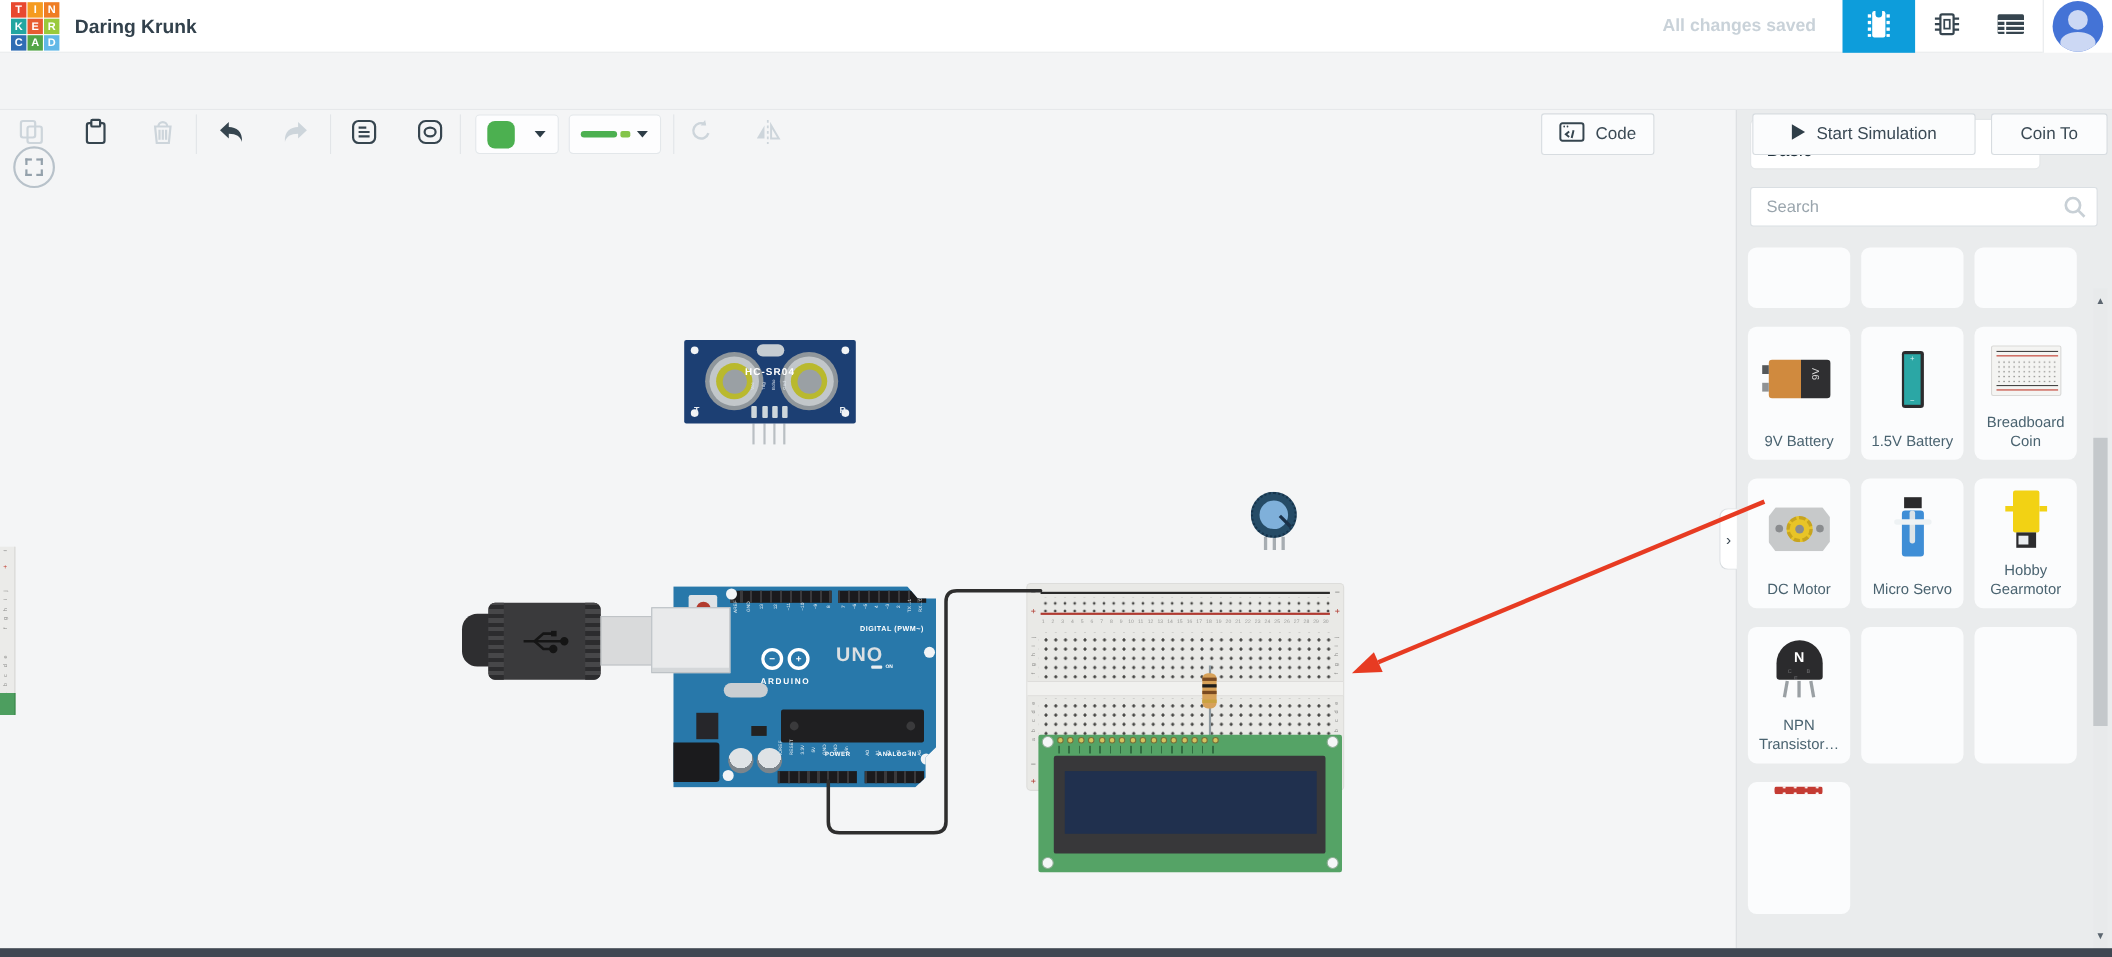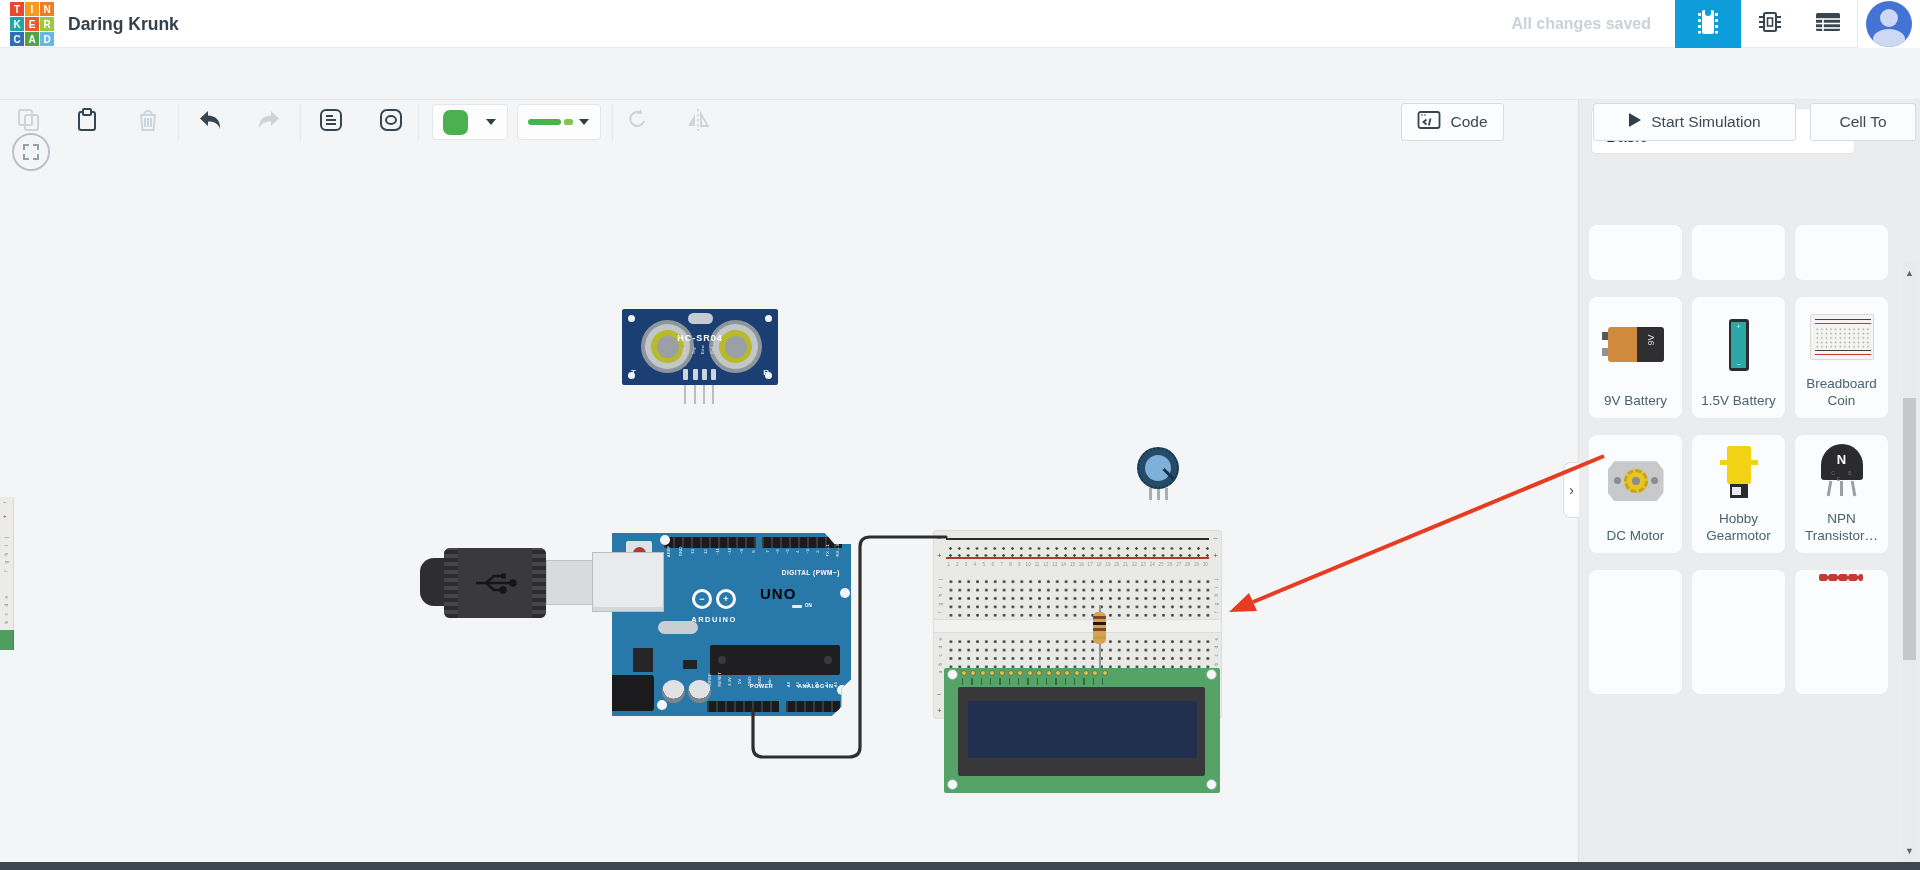--- a/index.html
+++ b/index.html
@@ -85,21 +85,21 @@
   .uno .rbtnc i{width:13px;height:13px;border-radius:50%;background:#b23b2e;}
   .uno .hstrip{position:absolute;height:11px;background:#1b1b1d;background-image:repeating-linear-gradient(90deg,#3a3a3c 0 2px,transparent 2px 9px);}
   .vlabs{position:absolute;display:flex;}
   .vlabs span{display:inline-block;transform:rotate(-90deg);font-size:4.3px;color:#f0f4f7;text-align:center;white-space:nowrap;}
   .g-da span{width:12.2px;} .g-db span{width:10px;} .g-pw span{width:10px;} .g-an span{width:9.4px;}
   .uno .digital{position:absolute;left:108px;top:36px;width:120px;color:#fff;font-size:6.5px;font-weight:bold;letter-spacing:.5px;text-align:right;}
   .uno .tinyl{position:absolute;color:#fff;font-size:5px;font-weight:bold;}
   .uno .dash{position:absolute;width:10px;height:3px;background:#e8edf0;border-radius:1px;}
   .uno .ring{position:absolute;top:56px;width:20px;height:20px;border:3.5px solid #fff;border-radius:50%;color:#fff;font-size:9px;font-weight:bold;display:flex;align-items:center;justify-content:center;}
   .uno .brand{position:absolute;left:62px;top:82px;width:80px;text-align:center;color:#fff;font-weight:bold;font-size:7.5px;letter-spacing:1.5px;}
-  .uno .unotxt{position:absolute;left:148px;top:52px;color:#000000;font-size:15px;letter-spacing:1px;font-weight:bold;opacity:.95;}
+  .uno .unotxt{position:absolute;left:148px;top:52px;color:#e5e5e5;font-size:18px;letter-spacing:1px;font-weight:bold;opacity:.95;}
   .uno .crystal{position:absolute;left:46px;top:88px;width:40px;height:13px;background:#c9ced2;border-radius:7px;}
   .uno .chipbig{position:absolute;left:98px;top:112px;width:130px;height:30px;background:#1f1f21;border-radius:2px;}
   .uno .chipbig i{position:absolute;top:11px;width:8px;height:8px;border-radius:50%;background:#3a3a3c;}
   .uno .reg{position:absolute;left:21px;top:115px;width:20px;height:24px;background:#26262a;}
   .uno .chipsm{position:absolute;left:71px;top:127px;width:14px;height:9px;background:#222;}
   .uno .cap{position:absolute;top:147px;width:23px;height:23px;border-radius:50%;background:radial-gradient(circle at 50% 35%,#dfe3e6 55%,#7c858c 56%);}
   .uno .jack{position:absolute;left:-6px;top:142px;width:48px;height:36px;background:#1b1b1d;border-radius:3px;}
   .uno .seclbl{position:absolute;color:#fff;font-size:5.5px;font-weight:bold;letter-spacing:.5px;}
   .uno .hole{position:absolute;width:10px;height:10px;border-radius:50%;background:#f2f4f6;}
 
@@ -402,21 +402,21 @@
     </button>
     <button class="rbtn" style="left:1593px;width:203px">
       <span>
         <svg width="14" height="16" viewBox="0 0 14 16">
             <path d="M1 1 L13 8 L1 15 Z" fill="#2f3e48"></path>
           </svg>
       </span>
       <span>Start Simulation</span>
     </button>
     <button class="rbtn" style="left:1810px;width:106px">
-      <span>Cell To</span>
+      <span>Coin To</span>
     </button>
   </div>
 
   <div class="canvas">
 
     <div class="fitbtn">
       <span class="fiticon">
           <i></i>
           <i></i>
           <i></i>
@@ -734,20 +734,27 @@
     <div class="listico">
       <svg width="28" height="24" viewBox="0 0 28 24" fill="#36454f">
         <rect x="2" y="3" width="5" height="4"></rect>
           <rect x="9" y="3" width="17" height="4"></rect>
         <rect x="2" y="10" width="5" height="4"></rect>
           <rect x="9" y="10" width="17" height="4"></rect>
         <rect x="2" y="17" width="5" height="4"></rect>
           <rect x="9" y="17" width="17" height="4"></rect>
       </svg>
     </div>
+    <div class="searchbox">
+      <input type="text" placeholder="Search" style="">
+      <svg width="22" height="22" viewBox="0 0 22 22" fill="none" stroke="#c8d0d6" stroke-width="2.4">
+        <circle cx="9.5" cy="9.5" r="6.5"></circle>
+          <line x1="14.5" y1="14.5" x2="20" y2="20"></line>
+      </svg>
+    </div>
 
     <div class="cards">
       <div class="pcard"></div>
       <div class="pcard"></div>
       <div class="pcard"></div>
 
       <div class="card">
         <div class="cimg">
             <div class="ci ci-9v">
           <i class="t1"></i>
@@ -787,20 +794,31 @@
             <div class="ci ci-dc">
           <i class="d" style="left:6px"></i>
               <i class="d" style="right:6px"></i>
           <div class="gear">
                 <i></i>
               </div>
         </div>
           </div>
         <div class="clabel">DC Motor</div>
       </div>
+      <div class="card">
+        <div class="cimg">
+            <div class="ci ci-srv">
+          <i class="con"></i>
+              <i class="bod"></i>
+              <i class="armv"></i>
+              <i class="armh"></i>
+        </div>
+          </div>
+        <div class="clabel">Micro Servo</div>
+      </div>
 
       <div class="card">
         <div class="cimg">
             <div class="ci ci-hob">
           <i class="e1"></i>
               <i class="e2"></i>
               <i class="gb"></i>
               <i class="mt"></i>
               <i class="st"></i>
         </div>

